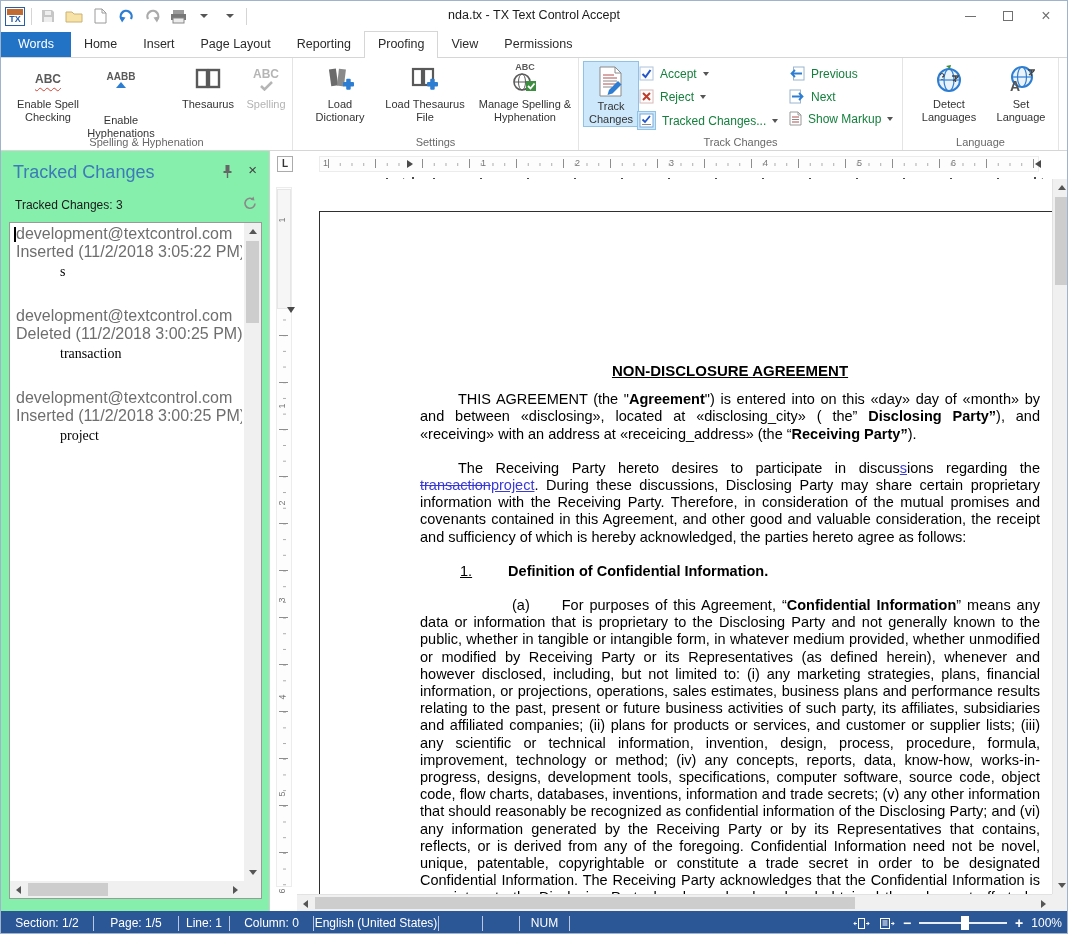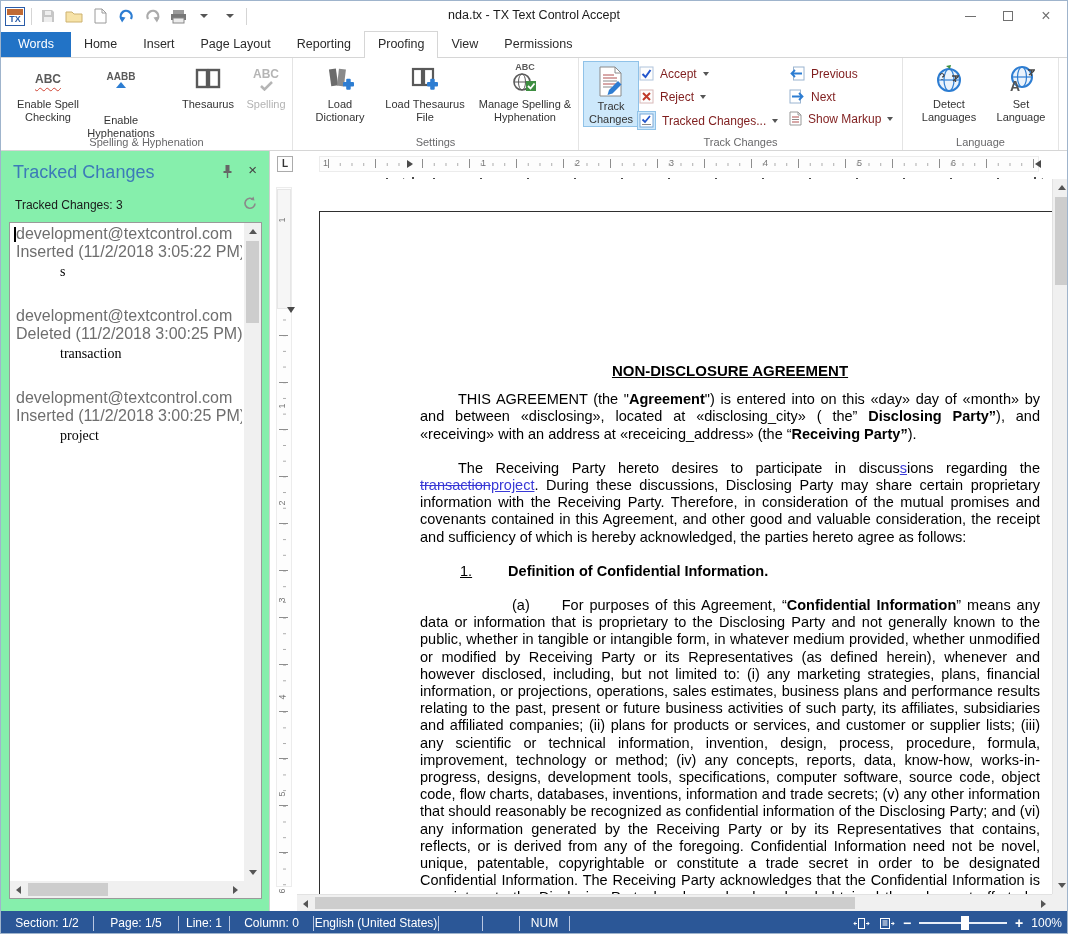--- a/index.html
+++ b/index.html
@@ -39,21 +39,21 @@
   .bigbtn .bicon { height:34px; display:flex; align-items:center; justify-content:center; }
   .bigbtn .blabel { font-size:11px; line-height:13px; text-align:center; color:#333; margin-top:2px; }
   .bigbtn.disabled .blabel { color:#b3b3b3; }
   .bigbtn.hl { background:#cde8fb; border:1px solid #90c2e8; top:3px; padding:2px 2px 0; }
   .abc-art { font-size:12px; font-weight:bold; color:#5a5a5a; letter-spacing:0;
              text-decoration:underline wavy #cf4435 1px; text-underline-offset:4px; }
   .abc-gray { font-size:12px; font-weight:bold; color:#b5b5b5; }
   .aabb-art { font-size:10px; font-weight:bold; color:#5a5a5a; display:block; text-align:center; }
   .caret-up { display:block; margin:0 auto; width:0; height:0; border-left:5px solid transparent; border-right:5px solid transparent; border-bottom:6px solid #2d7dd2; }
   .abc-small { font-size:9px; font-weight:bold; color:#5a5a5a; display:block; text-align:center; line-height:9px; }
-  .srow { position:absolute; display:flex; align-items:center; gap:6px; font-size:12px; color:#7f1d1d; white-space:nowrap; }
+  .srow { position:absolute; display:flex; align-items:center; gap:6px; font-size:12px; color:#15803d; white-space:nowrap; }
   .tc-ic-hl { background:#cde8fb; border:1px solid #90c2e8; display:flex; padding:1px; }
 
   
   .panel { position:absolute; left:0; top:150px; width:269px; height:760px; background:#86efac; border-right:1px solid #cfcfcf; }
   .panel-title { position:absolute; left:12px; top:11px; font-size:18px; color:#3c7ab8; }
   .panel-pin { position:absolute; right:36px; top:13px; }
   .panel-close { position:absolute; right:12px; top:12px; font-size:15px; color:#444; line-height:14px; }
   .panel-count { position:absolute; left:14px; top:47px; font-size:12px; color:#1a1a1a; }
   .panel-refresh { position:absolute; right:12px; top:45px; }
   .listbox { position:absolute; left:8px; top:71px; width:253px; height:677px; border:1px solid #9a9a9a; background:#fff; }

